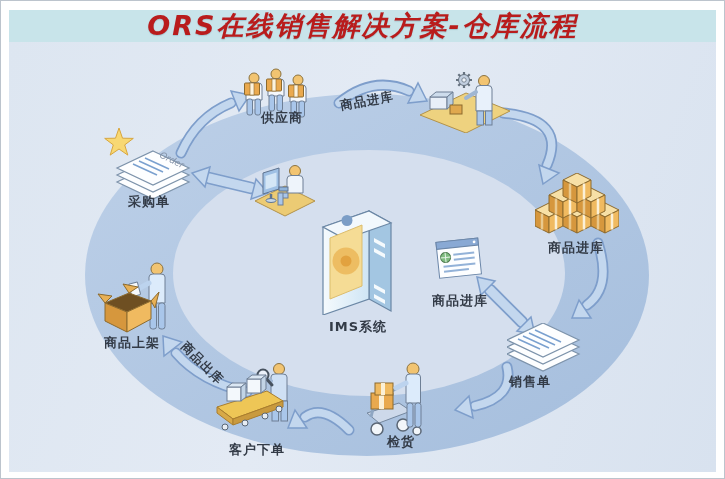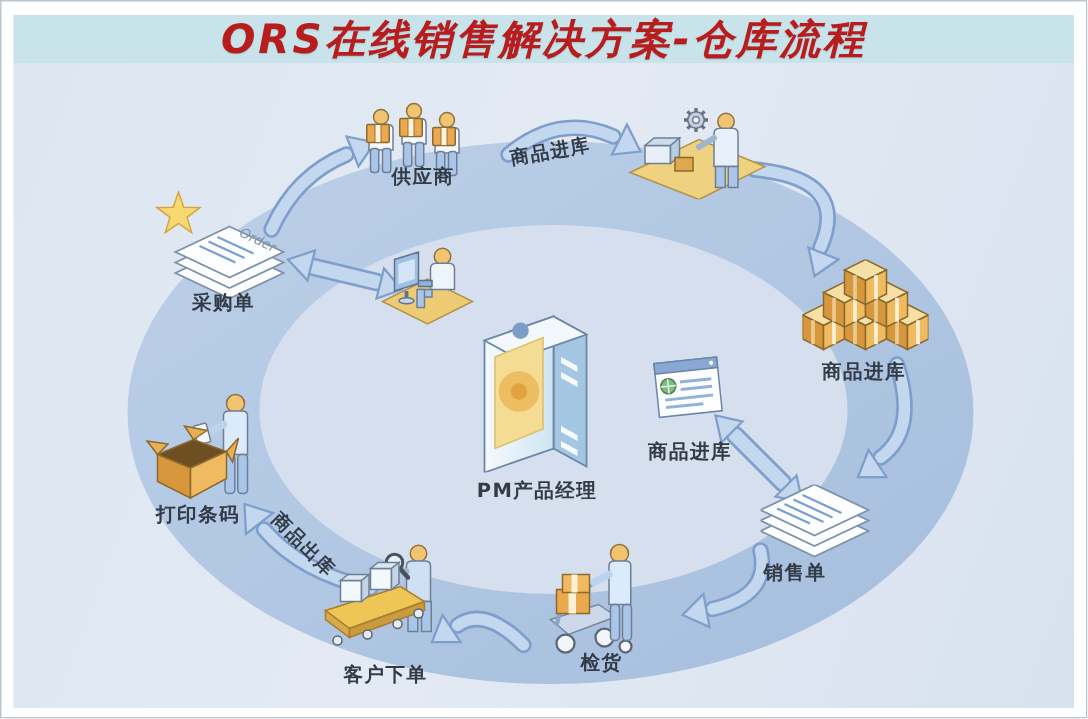--- a/index.html
+++ b/index.html
@@ -234,21 +234,21 @@
     <rect x="53" y="44" width="6.5" height="26" rx="2.5" fill="#a9c6ea" stroke="#6e7f95"></rect>
     <rect x="61.5" y="44" width="6.5" height="26" rx="2.5" fill="#a9c6ea" stroke="#6e7f95"></rect>
     <rect x="33" y="24" width="9" height="13" rx="1" fill="#f6f9fc" stroke="#6e7f95" transform="rotate(-15 37 30)"></rect>
     <polygon points="8,44 32,34 54,42 30,53" fill="#6e4f22" stroke="#8c6a2e"></polygon>
     <polygon points="8,44 30,53 30,73 8,62" fill="#d6973d" stroke="#8c6a2e"></polygon>
     <polygon points="30,53 54,42 54,60 30,73" fill="#f0ba60" stroke="#8c6a2e"></polygon>
     <polygon points="8,44 1,35 15,37" fill="#e8b055" stroke="#8c6a2e"></polygon>
     <polygon points="32,34 26,25 41,28" fill="#e8b055" stroke="#8c6a2e"></polygon>
     <polygon points="54,42 62,33 58,49" fill="#e8b055" stroke="#8c6a2e"></polygon>
   </svg>
-  <div class="nlabel" style="left:131px;top:333px">打印条码</div>
+  <div class="nlabel" style="left:131px;top:333px">商品上架</div>
 
   <svg class="icon" style="left:100px;top:126px" width="92" height="78" viewBox="0 0 92 78">
     <use href="#sh" x="16" y="38"></use>
       <use href="#sh" x="16" y="31"></use>
       <use href="#sh" x="16" y="24"></use>
     <g stroke="#7aa0cf" stroke-width="1.5">
       <line x1="44" y1="31" x2="68" y2="42"></line>
         <line x1="38" y1="34" x2="62" y2="45"></line>
       <line x1="32" y1="37" x2="56" y2="48"></line>
     </g>
@@ -278,17 +278,17 @@
     <polygon points="13,41 45,28 45,89 13,102" fill="#f5dc95" stroke="#dcbd6d"></polygon>
     <circle cx="29" cy="64" r="13.5" fill="#edbd62"></circle>
     <circle cx="29" cy="64" r="5.5" fill="#e2a23f"></circle>
     <g fill="#f5fafd">
       <polygon points="57,41 68,47 68,51 57,45"></polygon>
         <polygon points="57,51 68,57 68,61 57,55"></polygon>
       <polygon points="57,87 68,93 68,97 57,91"></polygon>
         <polygon points="57,97 68,103 68,107 57,101"></polygon>
     </g>
   </svg>
-  <div class="nlabel" style="left:357px;top:317px">PM产品经理</div>
+  <div class="nlabel" style="left:357px;top:317px">IMS系统</div>
 
   <div class="flabel inbound" style="left:366px;top:92px">商品进库</div>
   <div class="flabel outbound" style="left:201px;top:354px">商品出库</div>
 </div>
 
 </body></html>

